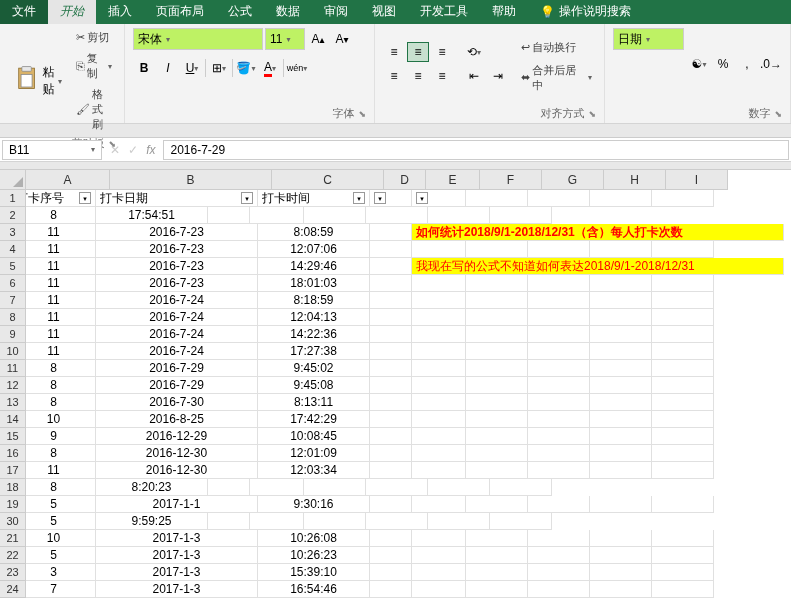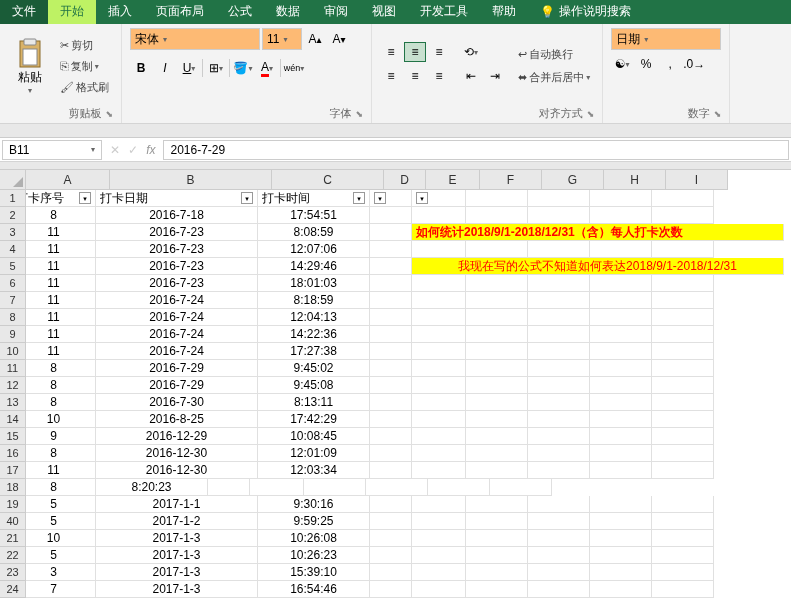--- a/index.html
+++ b/index.html
@@ -1,34 +1,34 @@
 <!DOCTYPE html>
 <html><head>
 <meta charset="utf-8">
 <style>
 * { margin: 0; padding: 0; box-sizing: border-box; font-family: "Microsoft YaHei", Arial, sans-serif; }
 body { background: #fff; font-size: 12px; overflow: hidden; width: 791px; height: 614px; }
 
 
 .tab-bar { background: #217346; display: flex; align-items: flex-end; height: 24px; color: #fff; }
 .tab { padding: 4px 12px; font-size: 12px; cursor: pointer; }
-.tab.active { background: #bef264; color: #217346; }
+.tab.active { background: #e5e5e5; color: #217346; font-style: italic; }
 .lightbulb { margin-left: 4px; display: inline-flex; align-items: center; gap: 4px; padding: 4px 8px; }
 
 
 .ribbon { background: #f3f3f3; border-bottom: 1px solid #d4d4d4; display: flex; height: 100px; }
 .ribbon-group { border-right: 1px solid #e0e0e0; padding: 4px 8px 2px 8px; display: flex; flex-direction: column; justify-content: space-between; }
 .ribbon-group-label { text-align: center; color: #666; font-size: 11px; padding-top: 2px; display: flex; justify-content: flex-end; gap: 4px; align-items: center; }
 .ribbon-content { flex: 1; display: flex; align-items: center; gap: 4px; }
 .btn-small { padding: 2px 4px; color: #444; display: inline-flex; align-items: center; gap: 2px; font-size: 11px; cursor: pointer; }
 .icon-box { display: inline-block; width: 16px; height: 16px; }
-.paste-big { display: flex; flex-direction: column; align-items: center; padding: 2px 6px; cursor: pointer; }
+.paste-big { display: flex; flex-direction: row; align-items: center; padding: 2px 6px; cursor: pointer; text-align: center; }
 .paste-big .icon-box { width: 32px; height: 32px; }
 .dropdown-arrow { font-size: 8px; color: #666; }
-.font-select { border: 1px solid #ccc; background: #fdba74; padding: 2px 4px; font-size: 12px; height: 22px; display: inline-flex; align-items: center; gap: 4px; cursor: pointer; }
+.font-select { border: 1px solid #ccc; background: #bef264; padding: 2px 4px; font-size: 12px; height: 22px; display: inline-flex; align-items: center; gap: 4px; cursor: pointer; }
 .font-row { display: flex; gap: 2px; align-items: center; margin-bottom: 4px; }
 .align-btn { width: 22px; height: 20px; display: inline-flex; align-items: center; justify-content: center; cursor: pointer; }
 .align-btn.active { background: #c8e0cf; border: 1px solid #217346; }
 .launcher { font-size: 9px; color: #888; cursor: pointer; }
 
 
 .name-formula-row { display: flex; align-items: center; border-bottom: 1px solid #d4d4d4; background: #fff; height: 24px; }
 .name-box { width: 100px; border: 1px solid #ccc; padding: 2px 6px; font-size: 12px; background: #fff; margin: 2px; height: 20px; display: flex; align-items: center; justify-content: space-between; }
 .fx-area { display: flex; align-items: center; gap: 8px; padding: 0 6px; color: #999; }
 .fx-btn { color: #999; font-style: italic; cursor: pointer; }
@@ -188,21 +188,21 @@
           </div>
       </div>
     </div>
     <div class="ribbon-group-label">
         <span>对齐方式</span>
         <span class="launcher">⬊</span>
       </div>
   </div>
 
   <div class="ribbon-group" style="min-width:120px">
-    <div style="display:flex;flex-direction:column;gap:4px;flex:1">
+    <div style="display:flex;flex-direction:row;gap:4px;flex:1">
       <div class="font-select" style="width:110px">
           <span>日期</span>
           <span class="dropdown-arrow">▾</span>
         </div>
       <div class="font-row">
         <div class="align-btn">☯<span class="dropdown-arrow">▾</span></div>
         <div class="align-btn">%</div>
         <div class="align-btn">,</div>
         <div class="align-btn">.0→</div>
       </div>
@@ -257,21 +257,21 @@
       <div class="row-h">10</div>
       <div class="row-h">11</div>
       <div class="row-h">12</div>
       <div class="row-h">13</div>
       <div class="row-h">14</div>
       <div class="row-h">15</div>
       <div class="row-h">16</div>
       <div class="row-h">17</div>
       <div class="row-h">18</div>
       <div class="row-h">19</div>
-      <div class="row-h">40</div>
+      <div class="row-h">30</div>
       <div class="row-h">21</div>
       <div class="row-h">22</div>
       <div class="row-h">23</div>
       <div class="row-h">24</div>
     </div>
   <div class="cells" id="cells">
       <div class="row">
         <div class="cell colA header-cell">
           <span>打卡序号</span>
           <span class="filter-btn">▾</span>
@@ -292,21 +292,20 @@
             <span class="filter-btn">▾</span>
           </div>
           <div class="cell colF"></div>
           <div class="cell colG"></div>
           <div class="cell colH"></div>
           <div class="cell colI"></div>
         </div>
       </div>
       <div class="row">
         <div class="cell colA">8</div>
-        <div class="cell colB">2016-7-18</div>
         <div class="cell colC">17:54:51</div>
         <div class="cell colD"></div>
         <div style="display: flex; flex: 0 0 auto;">
           <div class="cell colE"></div>
           <div class="cell colF"></div>
           <div class="cell colG"></div>
           <div class="cell colH"></div>
           <div class="cell colI"></div>
         </div>
       </div>
@@ -331,21 +330,21 @@
           <div class="cell colH"></div>
           <div class="cell colI"></div>
         </div>
       </div>
       <div class="row">
         <div class="cell colA">11</div>
         <div class="cell colB">2016-7-23</div>
         <div class="cell colC">14:29:46</div>
         <div class="cell colD"></div>
         <div style="display: flex; flex: 0 0 auto;">
-          <div class="cell yellow-note" style="width: 372px; text-align: center;">我现在写的公式不知道如何表达2018/9/1-2018/12/31</div>
+          <div class="cell yellow-note" style="width: 372px;">我现在写的公式不知道如何表达2018/9/1-2018/12/31</div>
         </div>
       </div>
       <div class="row">
         <div class="cell colA">11</div>
         <div class="cell colB">2016-7-23</div>
         <div class="cell colC">18:01:03</div>
         <div class="cell colD"></div>
         <div style="display: flex; flex: 0 0 auto;">
           <div class="cell colE"></div>
           <div class="cell colF"></div>
@@ -517,21 +516,20 @@
         <div style="display: flex; flex: 0 0 auto;">
           <div class="cell colE"></div>
           <div class="cell colF"></div>
           <div class="cell colG"></div>
           <div class="cell colH"></div>
           <div class="cell colI"></div>
         </div>
       </div>
       <div class="row">
         <div class="cell colA">5</div>
-        <div class="cell colB">2017-1-2</div>
         <div class="cell colC">9:59:25</div>
         <div class="cell colD"></div>
         <div style="display: flex; flex: 0 0 auto;">
           <div class="cell colE"></div>
           <div class="cell colF"></div>
           <div class="cell colG"></div>
           <div class="cell colH"></div>
           <div class="cell colI"></div>
         </div>
       </div>

